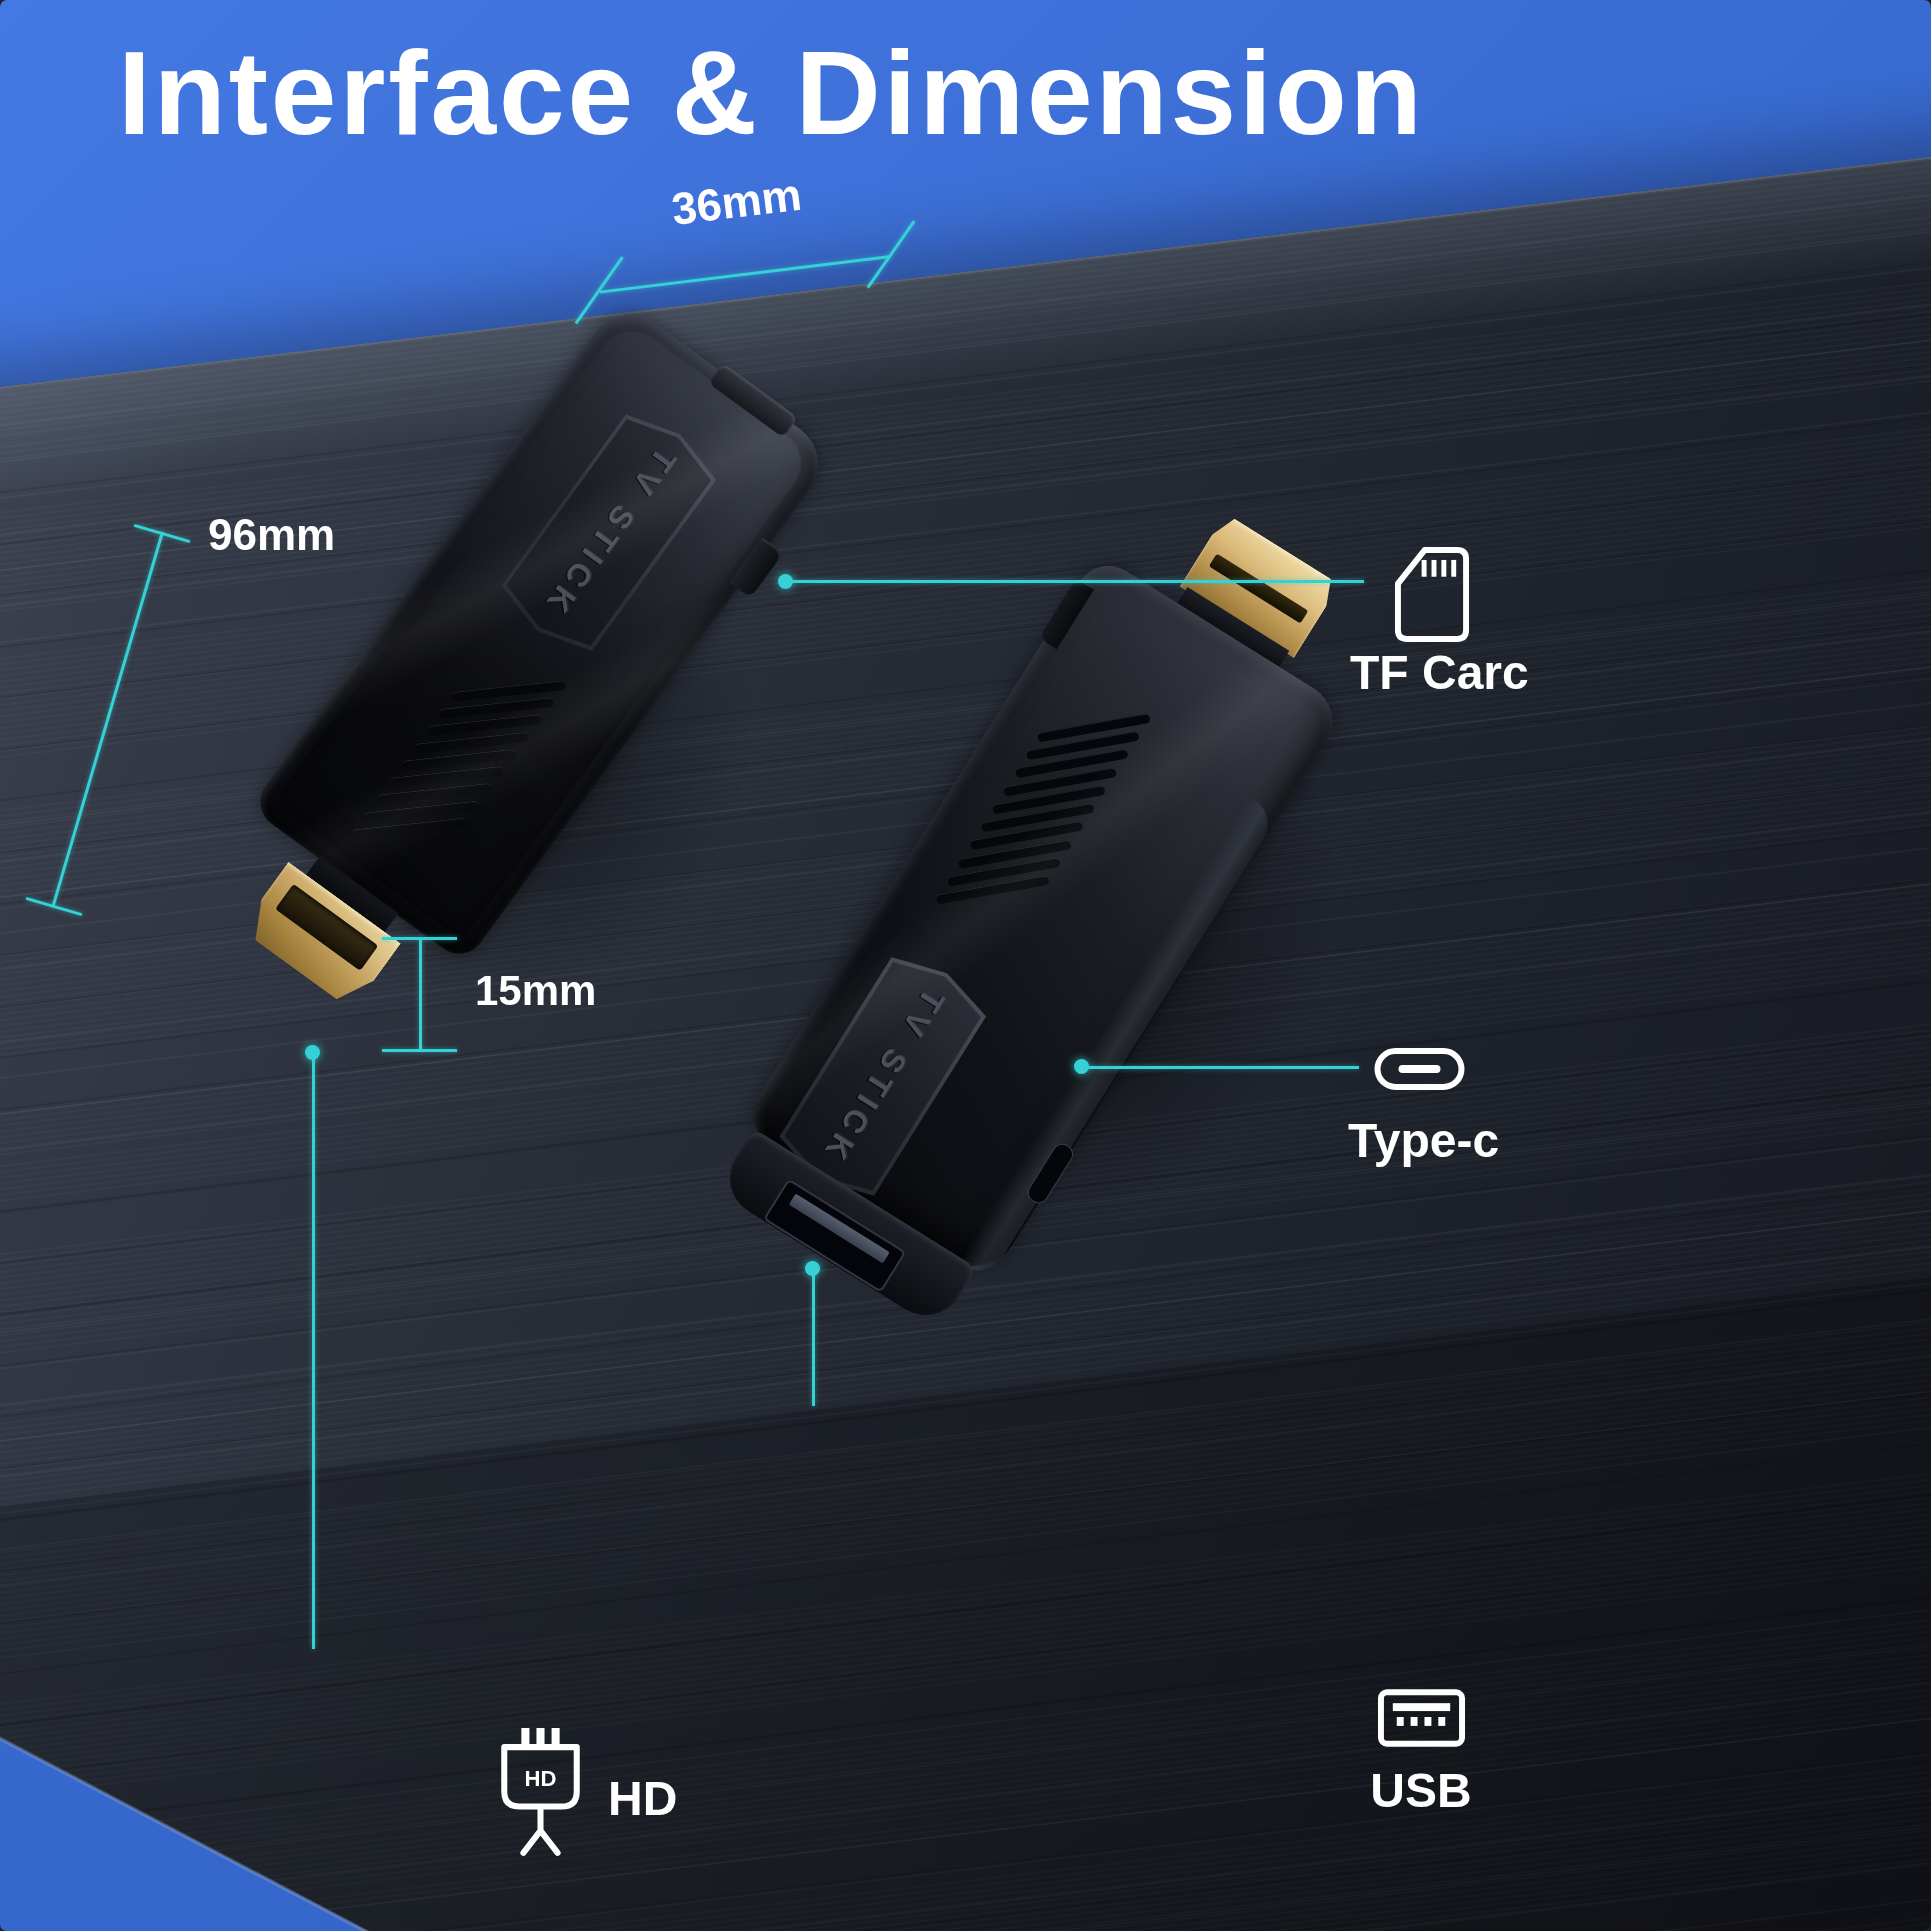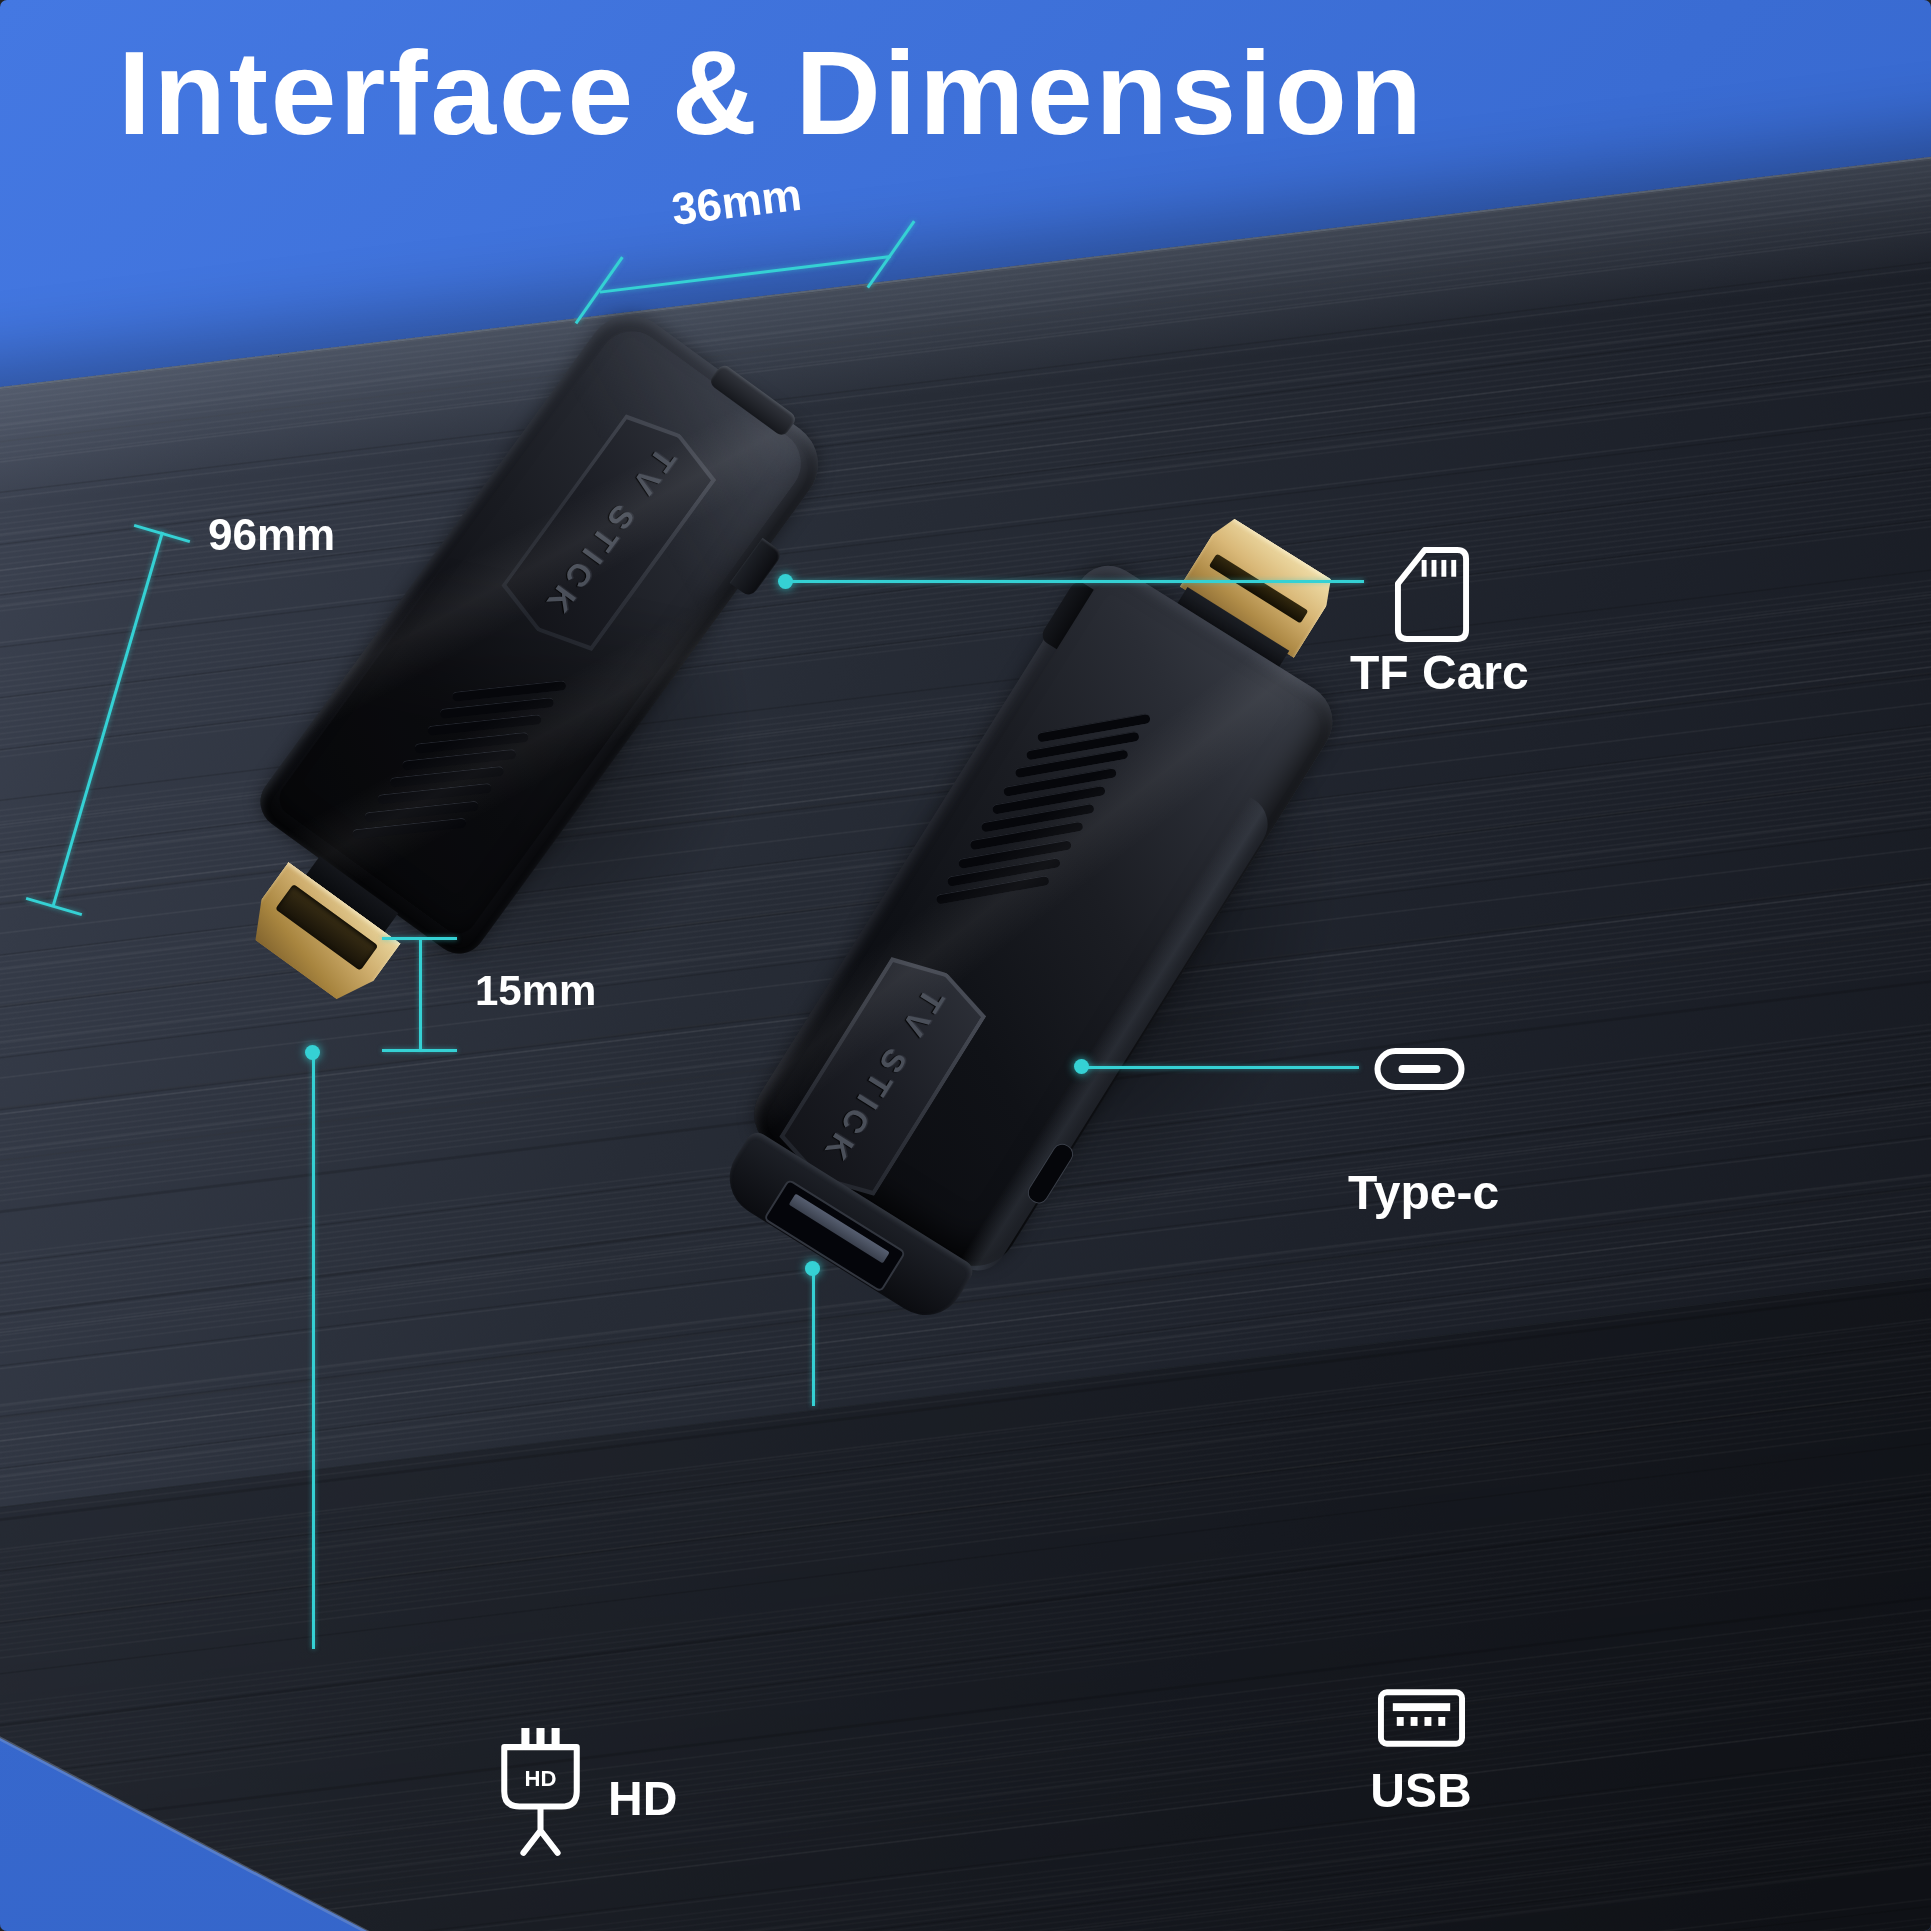--- a/index.html
+++ b/index.html
@@ -142,21 +142,21 @@
   .dim15-t1{left:382px;top:937px;width:75px;height:2.9px;}
   .dim15-t2{left:382px;top:1049px;width:75px;height:2.9px;}
   .dim15-label{left:475px;top:967px;font-size:42px;}
 
   
   .port-ic{position:absolute;}
   .port-lbl{position:absolute;color:#fff;font-weight:700;font-size:48px;text-align:center;white-space:nowrap;}
   .ic-tf{left:1394px;top:546px;width:77px;height:97px;}
   .lbl-tf{left:1350px;top:645px;width:170px;}
   .ic-typec{left:1373px;top:1043px;width:93px;height:52px;}
-  .lbl-typec{left:1348px;top:1165px;width:143px;}
+  .lbl-typec{left:1348px;top:1113px;width:143px;}
   .ic-usb{left:1377px;top:1686px;width:89px;height:64px;}
   .lbl-usb{left:1363px;top:1763px;width:116px;}
   .ic-hd{left:492px;top:1726px;width:97px;height:151px;}
   .lbl-hd{left:608px;top:1771px;}
 </style>
 </head>
 <body>
 
 <div class="stage">
 

